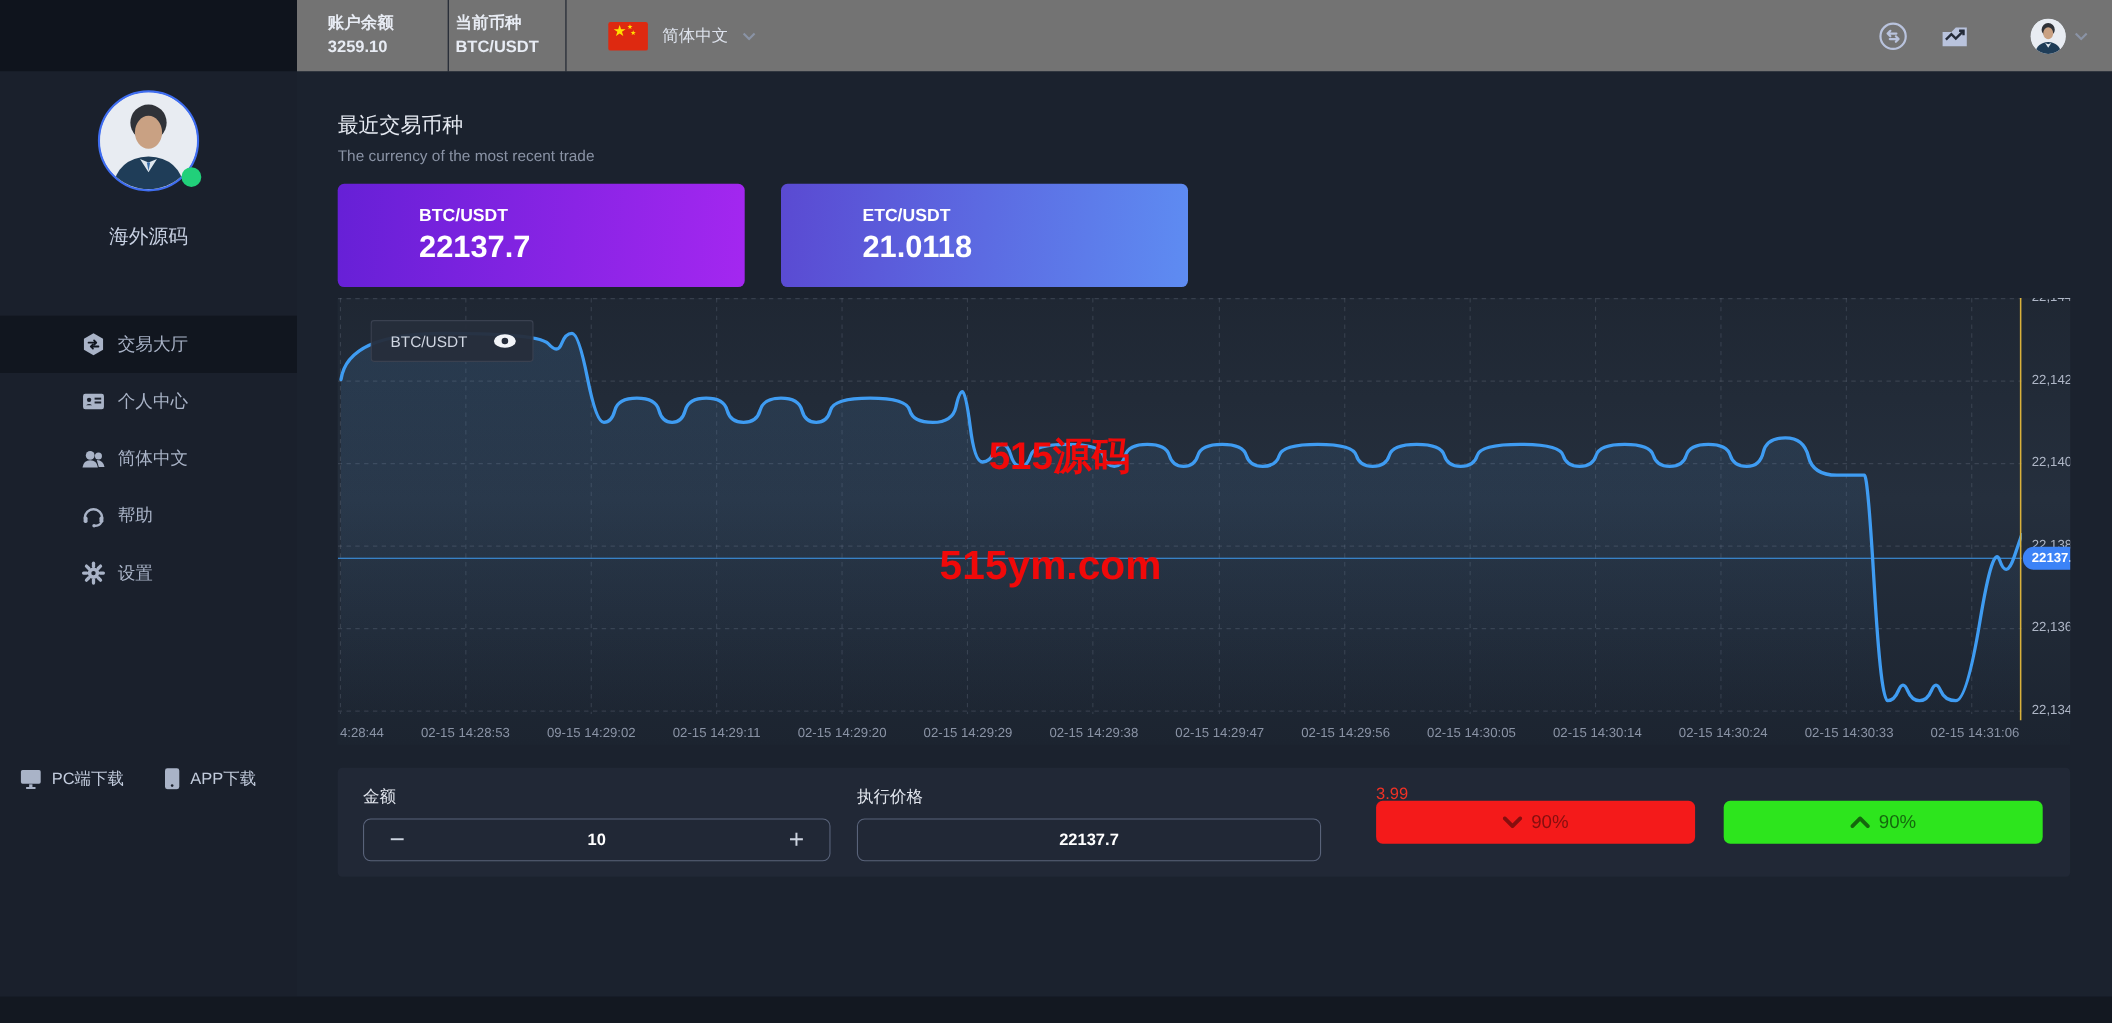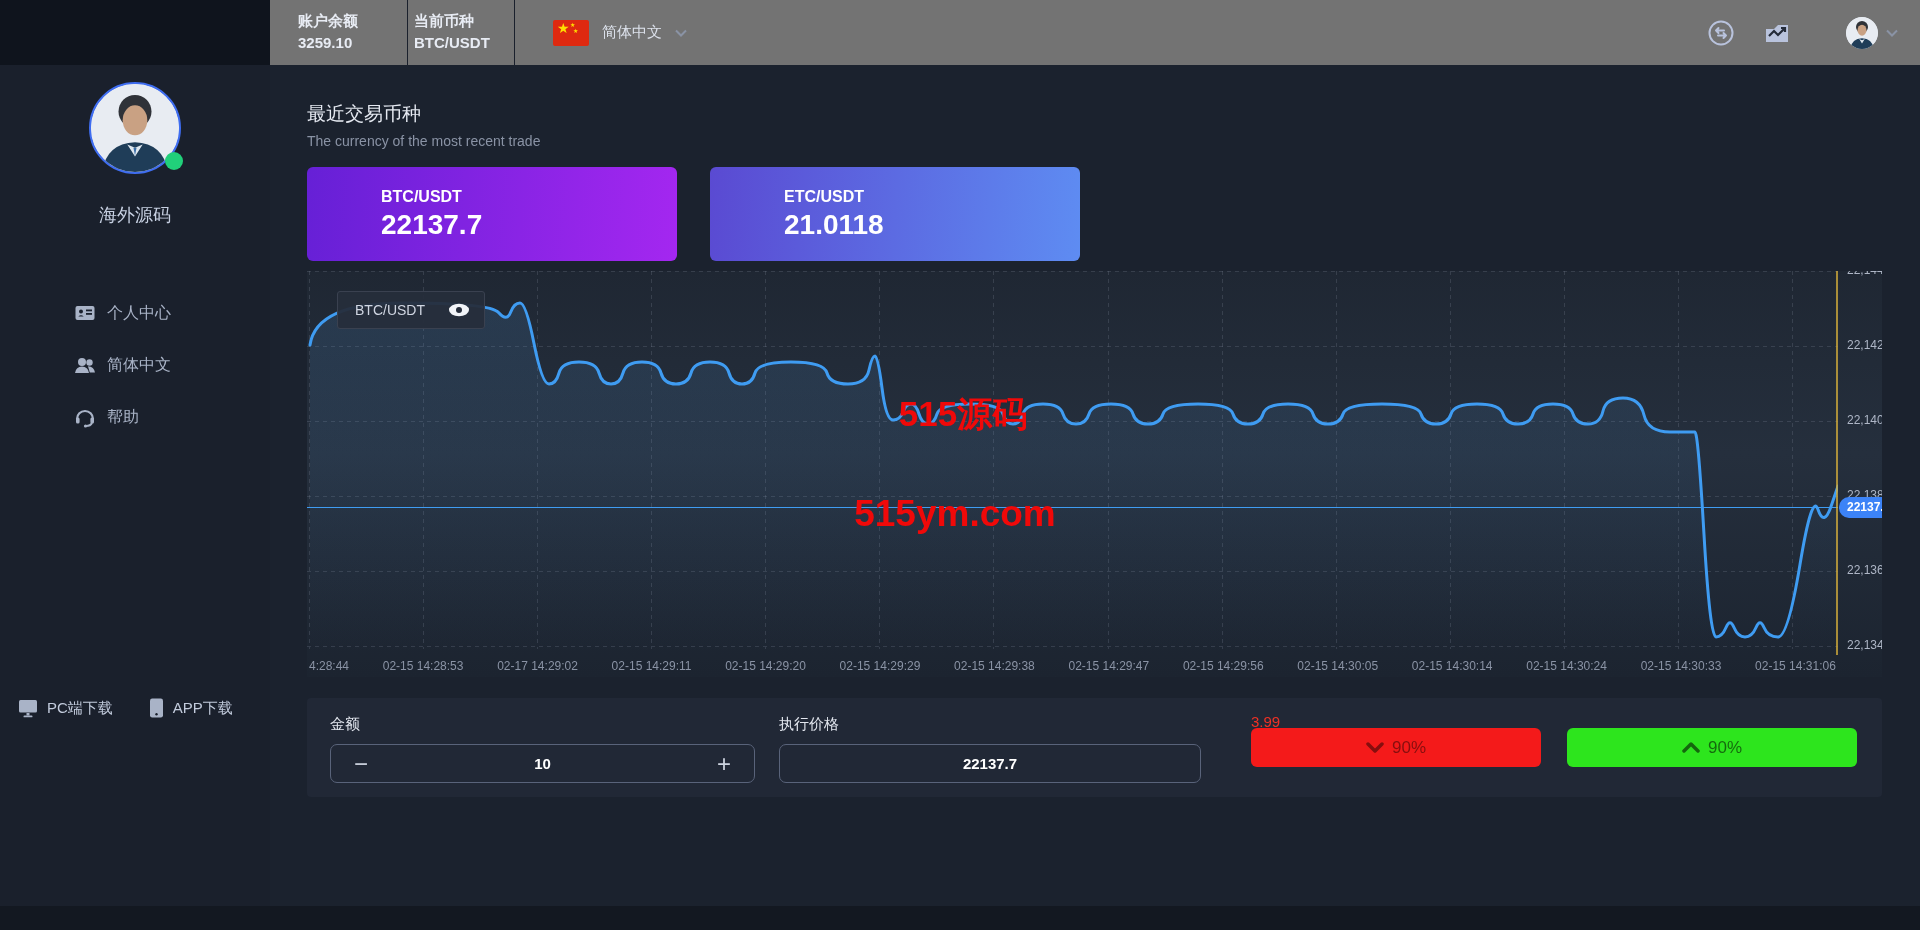--- a/index.html
+++ b/index.html
@@ -156,20 +156,30 @@
           <path d="M5 40 Q7 27 20 26.5 Q33 27 35 40 Z" fill="#1f3d58"></path>
           <path d="M16.5 27.5 L20 33 L23.5 27.5 L20 29 Z" fill="#dfe7ee"></path>
           <path d="M19.3 29 L20 32.5 L20.7 29 Z" fill="#3a6ea8"></path>
         </svg>
       </div>
       <span class="status-dot"></span>
     </div>
     <div class="username">海外源码</div>
 
     <nav class="nav">
+      <div class="nav-item active">
+        <span class="nav-icon">
+          <svg width="22" height="22" viewBox="0 0 22 22">
+            <polygon points="11,1 19.7,6 19.7,16 11,21 2.3,16 2.3,6" fill="#a9b3c7"></polygon>
+            <path d="M6.5 9.5 h7 M11.5 7.5 l2 2 l-2 2" fill="none" stroke="#11161f" stroke-width="1.6" stroke-linecap="round" stroke-linejoin="round"></path>
+            <path d="M15.5 13 h-7 M10.5 11 l-2 2 l2 2" fill="none" stroke="#11161f" stroke-width="1.6" stroke-linecap="round" stroke-linejoin="round"></path>
+          </svg>
+        </span>
+        <span>交易大厅</span>
+      </div>
       <div class="nav-item">
         <span class="nav-icon">
           <svg width="22" height="22" viewBox="0 0 22 22">
             <rect x="1.5" y="4" width="19" height="14" rx="2" fill="#a9b3c7"></rect>
             <circle cx="7" cy="9.5" r="2" fill="#1a202c"></circle>
             <path d="M4.3 14.5 Q7 12 9.7 14.5" fill="#1a202c"></path>
             <rect x="12" y="7.5" width="6" height="1.8" fill="#1a202c"></rect>
             <rect x="12" y="11" width="6" height="1.8" fill="#1a202c"></rect>
           </svg>
         </span>
@@ -190,20 +200,39 @@
         <span class="nav-icon">
           <svg width="22" height="22" viewBox="0 0 22 22">
             <path d="M3 13 a8 8 0 0 1 16 0" fill="none" stroke="#a9b3c7" stroke-width="2.2"></path>
             <rect x="2" y="11.5" width="3.6" height="6" rx="1.6" fill="#a9b3c7"></rect>
             <rect x="16.4" y="11.5" width="3.6" height="6" rx="1.6" fill="#a9b3c7"></rect>
             <path d="M18 17 q-1.5 3 -6 3" fill="none" stroke="#a9b3c7" stroke-width="2"></path>
             <circle cx="11.5" cy="20" r="1.6" fill="#a9b3c7"></circle>
           </svg>
         </span>
         <span>帮助</span>
+      </div>
+      <div class="nav-item">
+        <span class="nav-icon">
+          <svg width="22" height="22" viewBox="0 0 22 22">
+            <g stroke="#a9b3c7" stroke-width="3" stroke-linecap="round">
+              <line x1="11" y1="2" x2="11" y2="5"></line>
+                <line x1="11" y1="17" x2="11" y2="20"></line>
+              <line x1="2" y1="11" x2="5" y2="11"></line>
+                <line x1="17" y1="11" x2="20" y2="11"></line>
+              <line x1="4.6" y1="4.6" x2="6.8" y2="6.8"></line>
+                <line x1="15.2" y1="15.2" x2="17.4" y2="17.4"></line>
+              <line x1="4.6" y1="17.4" x2="6.8" y2="15.2"></line>
+                <line x1="15.2" y1="6.8" x2="17.4" y2="4.6"></line>
+            </g>
+            <circle cx="11" cy="11" r="5.2" fill="#a9b3c7"></circle>
+            <circle cx="11" cy="11" r="2" fill="#1a202c"></circle>
+          </svg>
+        </span>
+        <span>设置</span>
       </div>
     </nav>
 
     <div class="downloads">
       <span class="dl-item">
         <svg width="20" height="19" viewBox="0 0 20 19">
           <rect x="1" y="1" width="18" height="12.5" rx="1.5" fill="#a9b3c7"></rect>
           <rect x="8.5" y="14" width="3" height="2.5" fill="#a9b3c7"></rect>
           <rect x="5.5" y="16.5" width="9" height="1.8" rx="0.9" fill="#a9b3c7"></rect>
         </svg>
@@ -284,21 +313,21 @@
           <div class="y-label" style="top: 67px;">22,142</div>
           <div class="y-label" style="top: 142px;">22,140</div>
           <div class="y-label" style="top: 217px;">22,138</div>
           <div class="y-label" style="top: 292px;">22,136</div>
           <div class="y-label" style="top: 367px;">22,134</div>
         </div>
       <div class="price-pill">22137.7</div>
       <div class="x-axis" id="x-axis">
           <span>4:28:44</span>
           <span>02-15 14:28:53</span>
-          <span>02-17 14:29:02</span>
+          <span>09-15 14:29:02</span>
           <span>02-15 14:29:11</span>
           <span>02-15 14:29:20</span>
           <span>02-15 14:29:29</span>
           <span>02-15 14:29:38</span>
           <span>02-15 14:29:47</span>
           <span>02-15 14:29:56</span>
           <span>02-15 14:30:05</span>
           <span>02-15 14:30:14</span>
           <span>02-15 14:30:24</span>
           <span>02-15 14:30:33</span>

